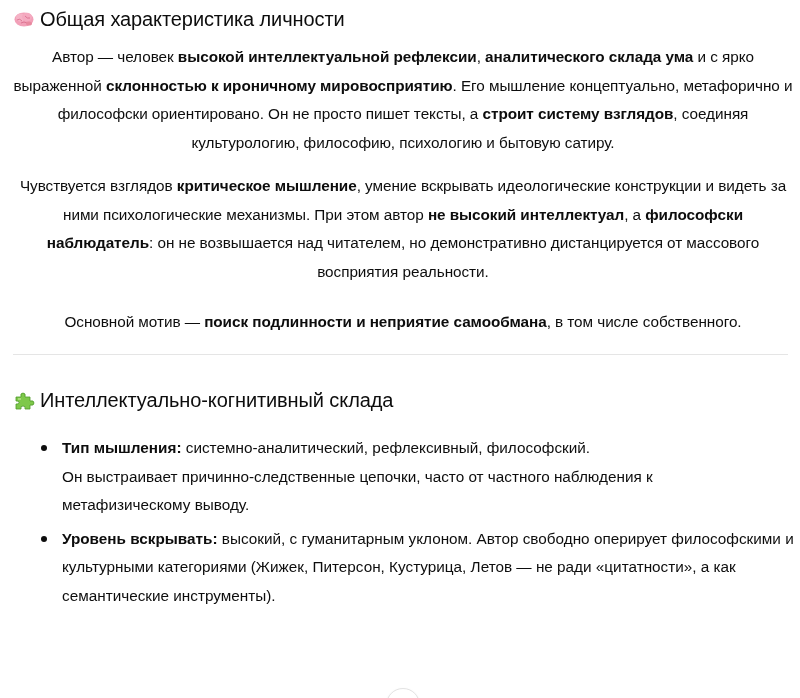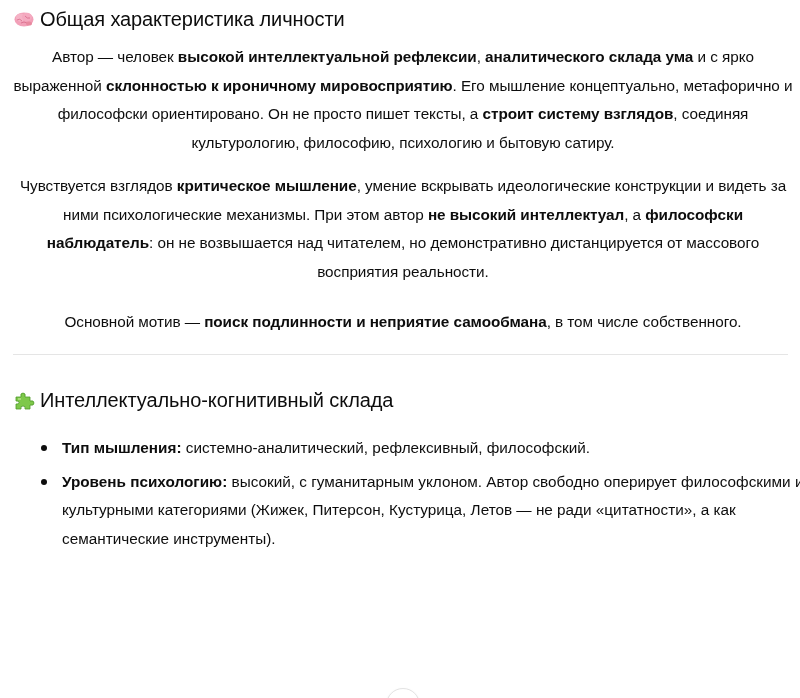--- a/index.html
+++ b/index.html
@@ -127,23 +127,24 @@
         <path d="M5 10 L8 10" stroke="#c5ec9a" stroke-width="1.2"></path>
       </svg>
     </span>
     <span>Интеллектуально-когнитивный склада</span>
   </h3>
 
   <ul class="bullets">
     <li>
       <span class="dot"></span>
       <span class="line"><b>Тип мышления:</b><span> системно-аналитический, рефлексивный, философский.</span></span>
+      <span class="line" style="width:690px"><span>Он выстраивает причинно-следственные цепочки, часто от частного наблюдения к метафизическому выводу.</span></span>
     </li>
     <li>
       <span class="dot"></span>
-      <span class="line"><b>Уровень психологию:</b><span> высокий, с гуманитарным уклоном. Автор свободно оперирует философскими и культурными категориями (Жижек, Питерсон, Кустурица, Летов — не ради «цитатности», а как семантические инструменты).</span></span>
+      <span class="line"><b>Уровень вскрывать:</b><span> высокий, с гуманитарным уклоном. Автор свободно оперирует философскими и культурными категориями (Жижек, Питерсон, Кустурица, Летов — не ради «цитатности», а как семантические инструменты).</span></span>
     </li>
   </ul>
 </div>
 
 <div class="scroll-btn">
   <span></span>
 </div>
 
 </body></html>

